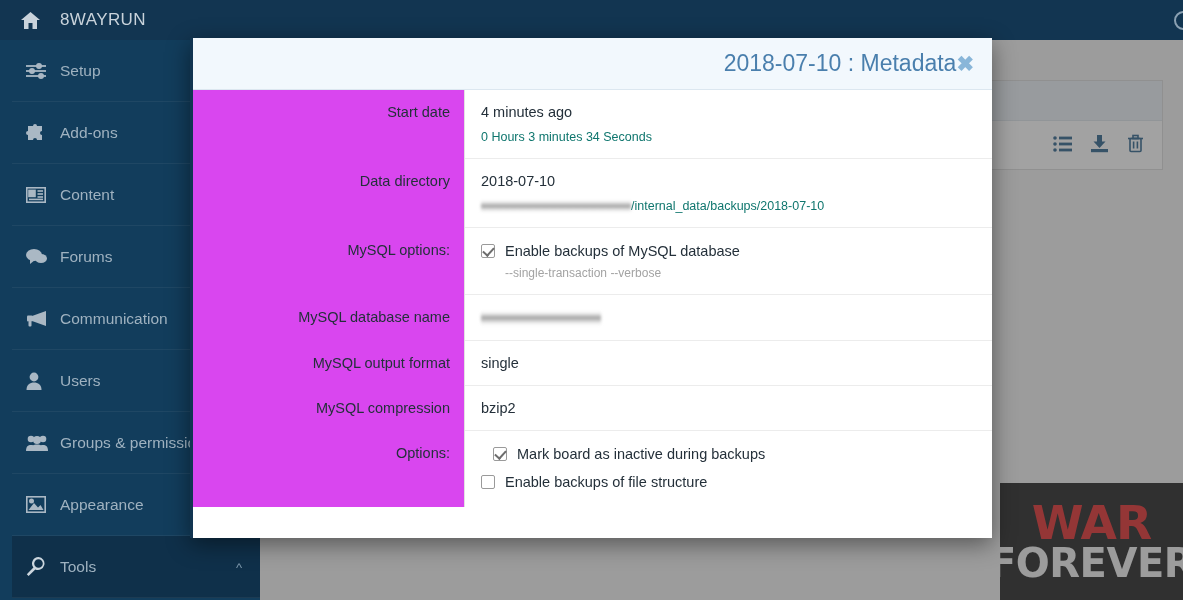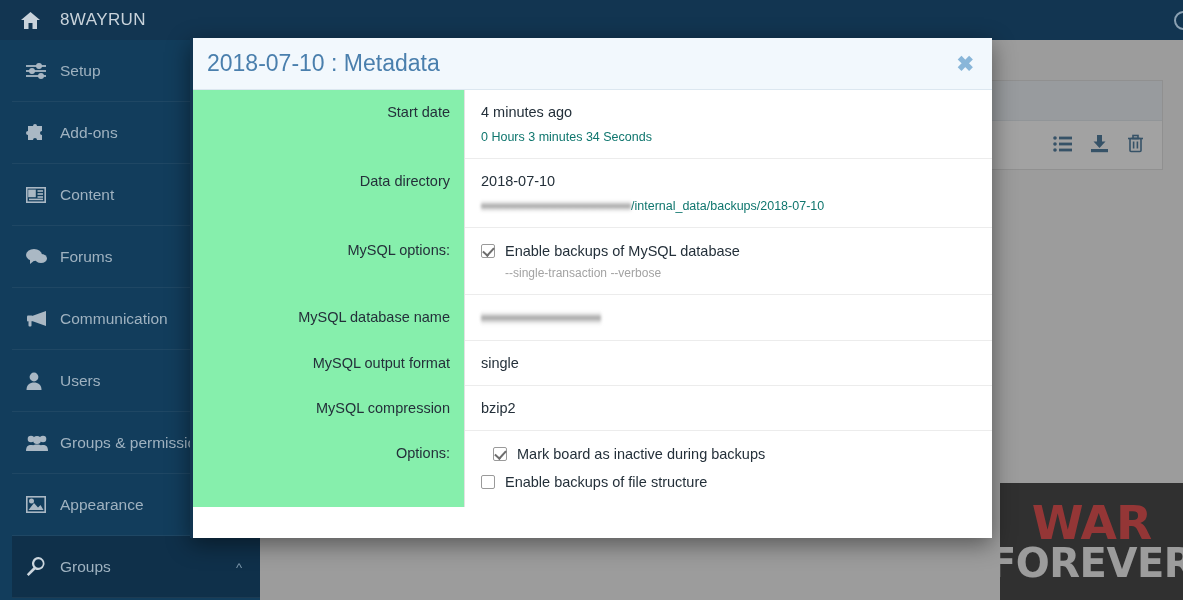--- a/index.html
+++ b/index.html
@@ -93,33 +93,34 @@
   .modal {
     position: absolute; left: 190px; top: 38px; width: 802px; height: 500px;
     background: #fff; box-shadow: 0 6px 22px rgba(0,0,0,.45);
     border-left: 3px solid #123551;
     display: flex; flex-direction: column;
   }
   .modal-header {
     height: 52px; background: #f2f8fd; border-bottom: 1px solid #dce7f0;
     display: flex; align-items: center; padding: 0 18px 0 14px;
     flex: 0 0 52px;
+    text-align: right;
   }
   .modal-title {
     color: #4a7fad; font-size: 23px; font-weight: 400; flex: 1;
   }
   .modal-close {
     color: #89b6d9; font-size: 21px; font-weight: bold; cursor: pointer;
     line-height: 1; user-select: none;
   }
   .modal-body { flex: 1; overflow: hidden; }
 
   .frow { display: flex; min-height: 0; }
   .frow .lab {
-    width: 272px; min-width: 272px; background: #86efac;
+    width: 272px; min-width: 272px; background: #d946ef;
     border-right: 1px solid #e2e2e2;
     text-align: right; padding: 14px 14px 14px 17px;
     font-size: 14.5px; color: #24303a;
   }
   .frow .val {
     flex: 1; padding: 14px 16px; font-size: 14.5px; color: #24303a;
     border-bottom: 1px solid #ececec;
   }
   .frow.nosep .val { border-bottom: none; }
   .frow .val .sub {
@@ -305,21 +306,21 @@
         </span>
         <span>Appearance</span>
       </div>
 
       <div class="nav-item active">
         <span class="ic">
           <svg width="19" height="19" viewBox="0 0 19 19" fill="#ccd6de">
             <path d="M12.5,0 a6.5,6.5 0 0 0 -5.1,10.5 L0.8,17.2 l1.8,1.8 l6.7,-6.6 A6.5,6.5 0 1 0 12.5,0 z M12.5,2.2 a4.3,4.3 0 1 1 0,8.6 a4.3,4.3 0 0 1 0,-8.6 z"></path>
           </svg>
         </span>
-        <span>Groups</span>
+        <span>Tools</span>
         <span class="chev">^</span>
       </div>
     </div>
 
     <div class="ad-banner">
       <div class="l1">WAR</div>
       <div class="l2">FOREVER</div>
     </div>
   </div>
 

